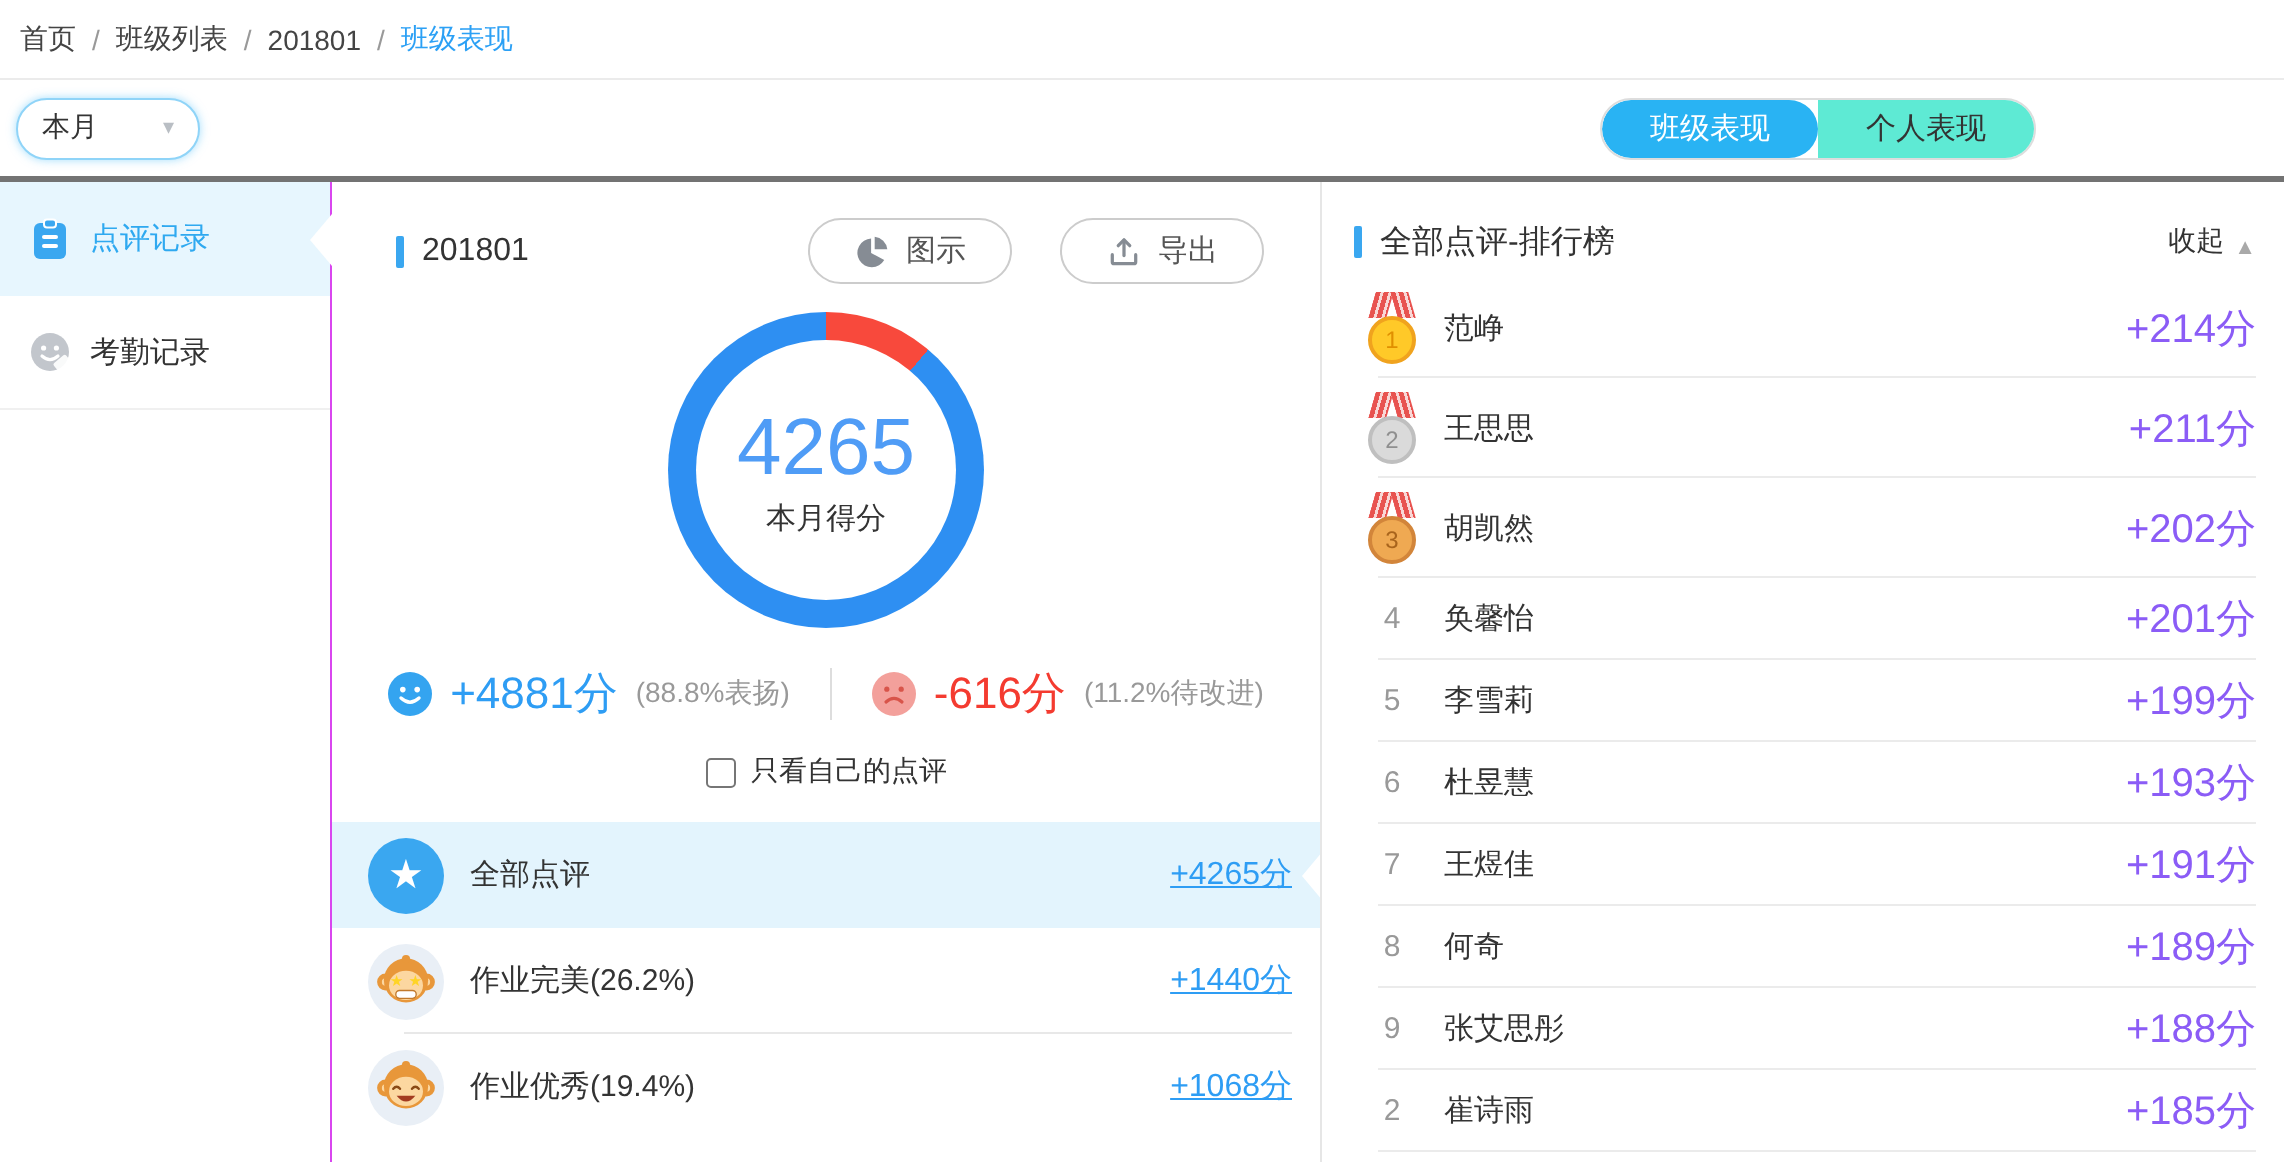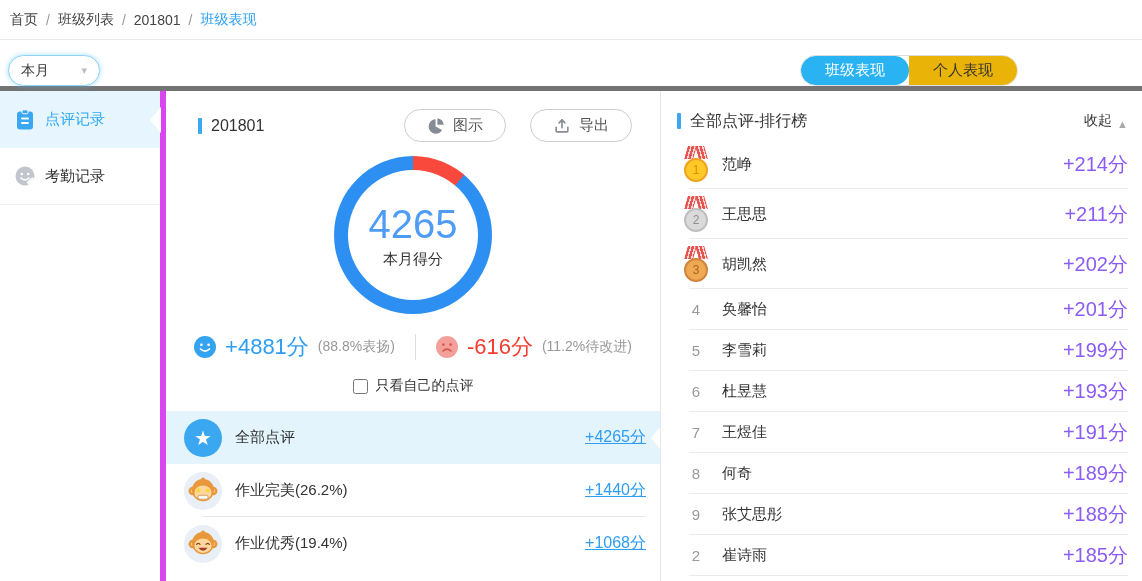--- a/index.html
+++ b/index.html
@@ -7,36 +7,36 @@
     font-family:"Liberation Sans","DejaVu Sans",sans-serif; color:#333; }
 
   
   .breadcrumb { height:40px; display:flex; align-items:center; padding-left:10px;
     border-bottom:1px solid #ebebeb; font-size:14px; }
   .crumb { color:#444; cursor:pointer; }
   .crumb.active { color:#2ba0f5; }
   .crumb-sep { color:#999; margin:0 8px; }
 
   
-  .toolbar { height:51px; display:flex; align-items:flex-end; justify-content:space-between;
-    border-bottom:5px solid #737373; padding:0 124px 0 8px; }
+  .toolbar { height:51px; display:flex; align-items:center; justify-content:space-between;
+    border-bottom:3px solid #737373; padding:0 124px 0 8px; }
   .period-select { width:92px; height:31px; border:1px solid #8fd4f8; border-radius:16px;
     box-shadow:0 0 5px rgba(90,195,250,.55); display:flex; align-items:center;
     justify-content:space-between; padding:0 12px; font-size:14px; color:#333; cursor:pointer; background:#fff; }
   .chevron { color:#b9bec4; font-size:11px; line-height:1; }
   .tab-group { display:flex; height:31px; border:1px solid #ddd; border-radius:16px;
     overflow:hidden; background:#fff; }
-  .tab { padding:0 24px; display:flex; align-items:center; font-size:15px; color:#333; cursor:pointer; background:#eab308; }
+  .tab { padding:0 24px; display:flex; align-items:center; font-size:15px; color:#333; cursor:pointer; background:#5eead4; }
   .tab.active { background:#29b3f3; color:#fff; border-radius:16px; }
 
   
   .content { display:flex; height:490px; }
 
   
-  .sidebar { width:166px; flex:0 0 166px; border-right:6px solid #d946ef; }
+  .sidebar { width:166px; flex:0 0 166px; border-right:1px solid #d946ef; }
   .side-item { height:57px; display:flex; align-items:center; padding-left:14px;
     font-size:15px; color:#333; cursor:pointer; position:relative; border-bottom:1px solid #f0f0f0; }
   .side-item.active { background:#e7f6fe; color:#2fa9f0; border-bottom:none; }
   .side-item.active::after { content:''; position:absolute; right:-1px; top:50%; margin-top:-13px;
     border-top:13px solid transparent; border-bottom:13px solid transparent; border-right:11px solid #fff; }
   .side-icon { width:22px; height:22px; margin-right:9px; flex:0 0 22px; }
 
   
   .main { flex:0 0 495px; width:495px; border-right:1px solid #e6e6e6; overflow:hidden; }
   .main-head { display:flex; align-items:center; justify-content:space-between;

